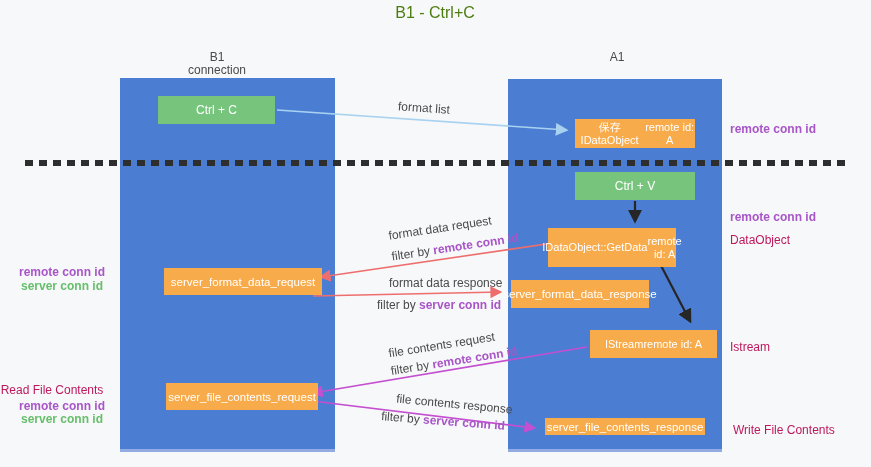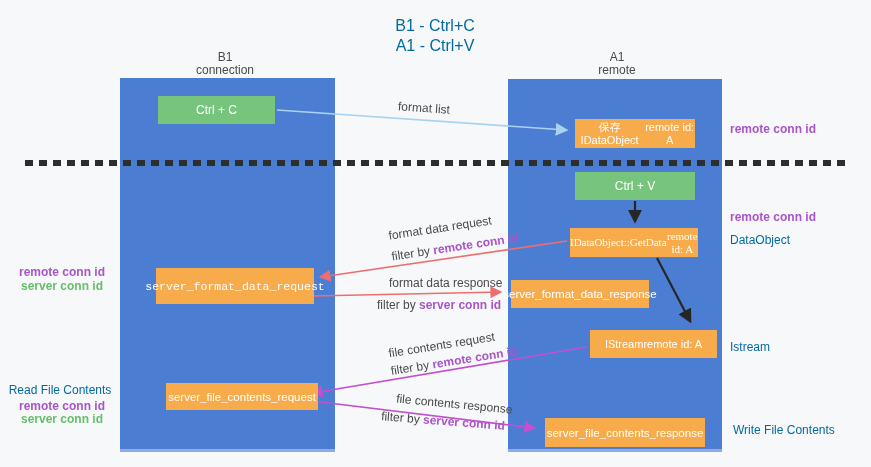--- a/index.html
+++ b/index.html
@@ -3,59 +3,59 @@
 <meta charset="utf-8">
 <style>
   html,body{margin:0;padding:0;}
   .canvas{
     position:relative;width:871px;height:467px;overflow:hidden;
     background:#f7f8f9;
     font-family:"Liberation Sans",sans-serif;
   }
   .abs{position:absolute;}
   
-  #title{left:305px;top:16px;width:260px;text-align:center;font-size:16px;line-height:20px;color:#0369a1;}
+  #title{left:305px;top:3px;width:260px;text-align:center;font-size:16px;line-height:20px;color:#4d7c0f;}
   
   .col-header{text-align:center;font-size:12px;line-height:13px;color:#4a4a4a;}
-  #header-left{left:129px;top:51px;width:192px;}
+  #header-left{left:121px;top:51px;width:192px;}
   #header-right{left:521px;top:51px;width:192px;}
   
   .col{background:#4b7ed3;border-bottom:3px solid #93abe3;}
   #col-left{left:120px;top:78px;width:215px;height:371px;}
   #col-right{left:508px;top:79px;width:214px;height:370px;}
   
   #overlay{left:0;top:0;width:871px;height:467px;pointer-events:none;}
   
   .box{display:flex;align-items:center;justify-content:center;color:#fff;text-align:center;box-sizing:border-box;}
   .green{background:#77c57c;font-size:12px;}
   .orange{background:#f8ab4b;font-size:11.5px;}
   .two-line{flex-direction:row;line-height:13px;font-size:11px;}
   #ctrl-c{left:158px;top:96px;width:117px;height:28px;}
   #save-box{left:575px;top:119px;width:120px;height:29px;}
   #ctrl-v{left:575px;top:172px;width:120px;height:28px;}
-  #getdata-box{left:570px;top:228px;width:128px;height:29px;font-family:Liberation Serif, serif;}
-  #fmt-req-box{left:156px;top:268px;width:158px;height:36px;font-family:Liberation Mono, monospace;}
+  #getdata-box{left:548px;top:228px;width:128px;height:39px;}
+  #fmt-req-box{left:164px;top:268px;width:158px;height:27px;}
   #fmt-resp-box{left:511px;top:280px;width:138px;height:28px;}
   #istream-box{left:590px;top:330px;width:127px;height:28px;}
   #file-req-box{left:166px;top:383px;width:152px;height:27px;}
-  #file-resp-box{left:545px;top:418px;width:160px;height:29px;}
+  #file-resp-box{left:545px;top:418px;width:160px;height:17px;}
   
   .side{font-size:12px;white-space:nowrap;}
   .purple{color:#a855c8;font-weight:bold;}
   .greenlbl{color:#66bf6b;font-weight:bold;}
-  .dark{color:#0369a1;}
+  .dark{color:#be185d;}
   #r-conn-1{left:730px;top:122px;}
   #r-conn-2{left:730px;top:210px;}
   #r-dataobject{left:730px;top:233px;}
   #r-istream{left:730px;top:340px;}
   #r-write{left:733px;top:423px;}
   .left-col-label{width:104px;text-align:center;}
   #l-conn-top{left:10px;top:265px;}
   #l-servconn-top{left:10px;top:279px;}
-  #l-read{left:8px;top:383px;}
+  #l-read{left:0;top:383px;}
   #l-conn-bot{left:10px;top:399px;}
   #l-servconn-bot{left:10px;top:412px;}
   
   .alabel{font-size:12px;color:#4a4a4a;white-space:nowrap;}
   #lbl-format-list{left:398px;top:101px;transform:rotate(4deg);}
   #lbl-fdr{left:388px;top:221px;transform:rotate(-8.5deg);}
   #lbl-fdr-f{left:391px;top:240px;transform:rotate(-8.5deg);}
   #lbl-fdresp{left:389px;top:276px;}
   #lbl-fdresp-f{left:377px;top:298px;}
   #lbl-fcr{left:388px;top:338px;transform:rotate(-9deg);}
@@ -63,30 +63,28 @@
   #lbl-fcresp{left:396px;top:397px;transform:rotate(5.5deg);}
   #lbl-fcresp-f{left:381px;top:414px;transform:rotate(4.5deg);}
 </style>
 </head>
 <body>
 
 <div class="canvas">
 
   <div class="abs" id="title">
     <div>B1 - Ctrl+C</div>
-    <div>A1 - Ctrl+V</div>
   </div>
 
   <div class="abs col-header" id="header-left">
     <div>B1</div>
     <div>connection</div>
   </div>
   <div class="abs col-header" id="header-right">
     <div>A1</div>
-    <div>remote</div>
   </div>
 
   <div class="abs col" id="col-left"></div>
   <div class="abs col" id="col-right"></div>
 
   <svg class="abs" id="overlay" viewBox="0 0 871 467">
     <defs>
       <marker id="m-blue" viewBox="0 0 10 10" refX="8" refY="5" markerWidth="8" markerHeight="8" orient="auto">
           <path d="M0,0L10,5L0,10z" fill="#a9d2f0"></path>
         </marker>

